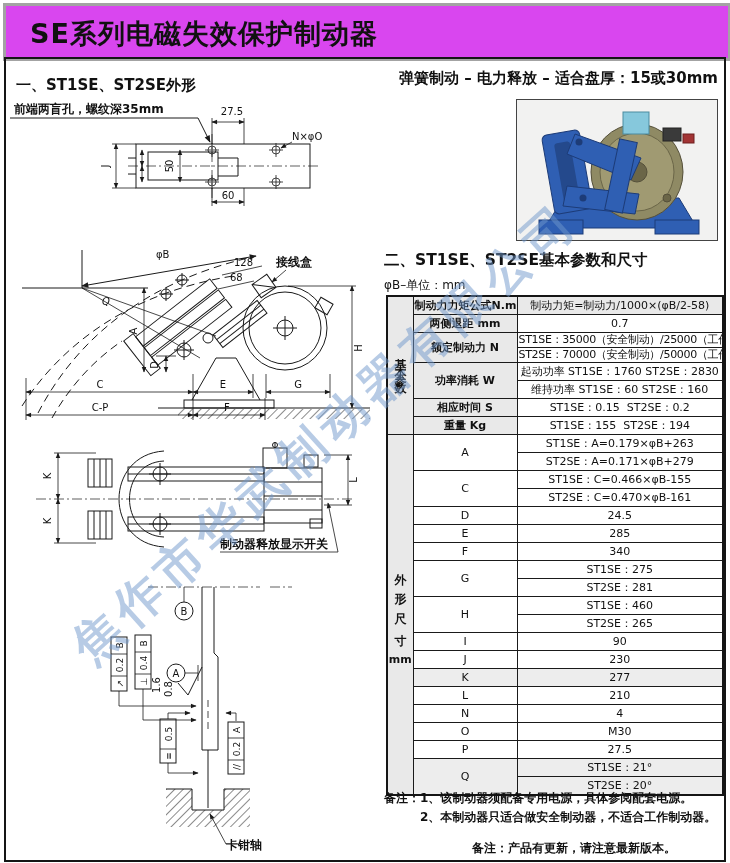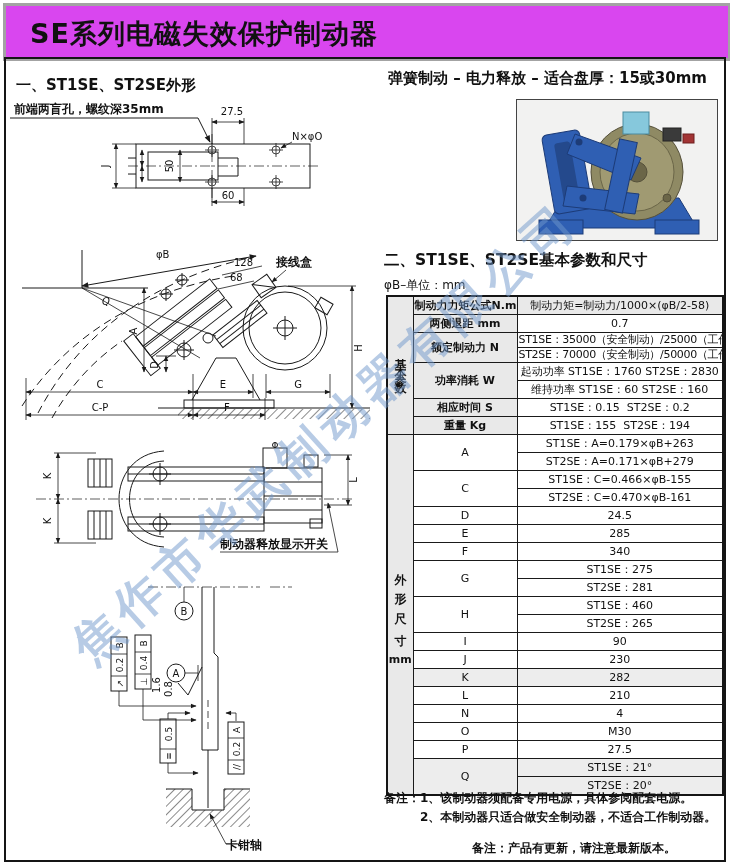--- a/index.html
+++ b/index.html
@@ -8,21 +8,21 @@
   .abs{position:absolute;}
   
   #hdr{left:3px;top:3px;width:722px;height:52px;background:#d946ef;border:3px solid #a3a3a3;}
   #hdr .t{position:absolute;left:24px;top:10px;font-size:27px;font-weight:bold;letter-spacing:1px;}
   #frame{left:4px;top:57px;width:718px;height:801px;border:2px solid #151515;}
   
   #wm{left:80px;top:622px;font-size:48px;font-weight:bold;letter-spacing:7px;white-space:nowrap;
       color:rgba(112,152,204,0.5);transform:rotate(-42deg);transform-origin:0 50%;z-index:6;pointer-events:none;}
   
   .h1l{left:16px;top:76px;font-size:15px;font-weight:bold;}
-  .tag{left:367px;top:69px;width:340px;text-align:right;font-size:15px;font-weight:bold;white-space:nowrap;}
+  .tag{left:378px;top:69px;width:340px;text-align:right;font-size:15px;font-weight:bold;white-space:nowrap;}
   .h2r{left:384px;top:250px;font-size:15.5px;font-weight:bold;}
   .unit{left:384px;top:277px;font-size:12px;}
   #photo{left:516px;top:99px;width:200px;height:140px;border:1px solid #444;background:#f2f2f1;}
   
   #tblwrap{left:386px;top:295px;}
   .ptable{border-collapse:collapse;border:2px solid #151515;table-layout:fixed;width:336px;}
   .ptable td{border:1px solid #1a1a1a;text-align:center;vertical-align:middle;padding:0 1px;
              height:17px;font-size:11px;white-space:pre;overflow:hidden;line-height:1.05;}
   .ptable tr.h15 td{height:14px;}
   .grp{background:#e9e9e9;}
@@ -407,21 +407,21 @@
       <tr>
             <td class="nmL">I</td>
             <td>90</td>
           </tr>
       <tr>
             <td class="nmL">J</td>
             <td>230</td>
           </tr>
       <tr>
             <td class="nmL shd2">K</td>
-            <td class="shd2">282</td>
+            <td class="shd2">277</td>
           </tr>
       <tr>
             <td class="nmL">L</td>
             <td>210</td>
           </tr>
       <tr>
             <td class="nmL">N</td>
             <td>4</td>
           </tr>
       <tr>

